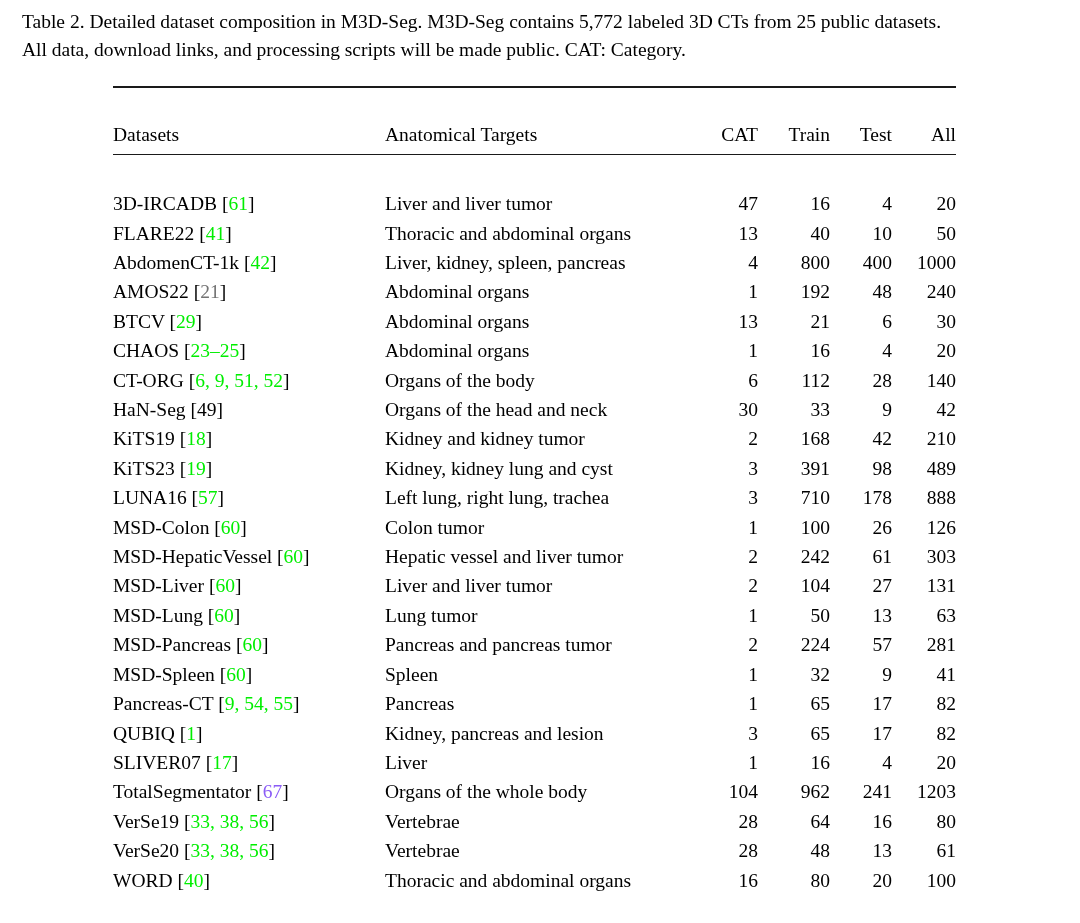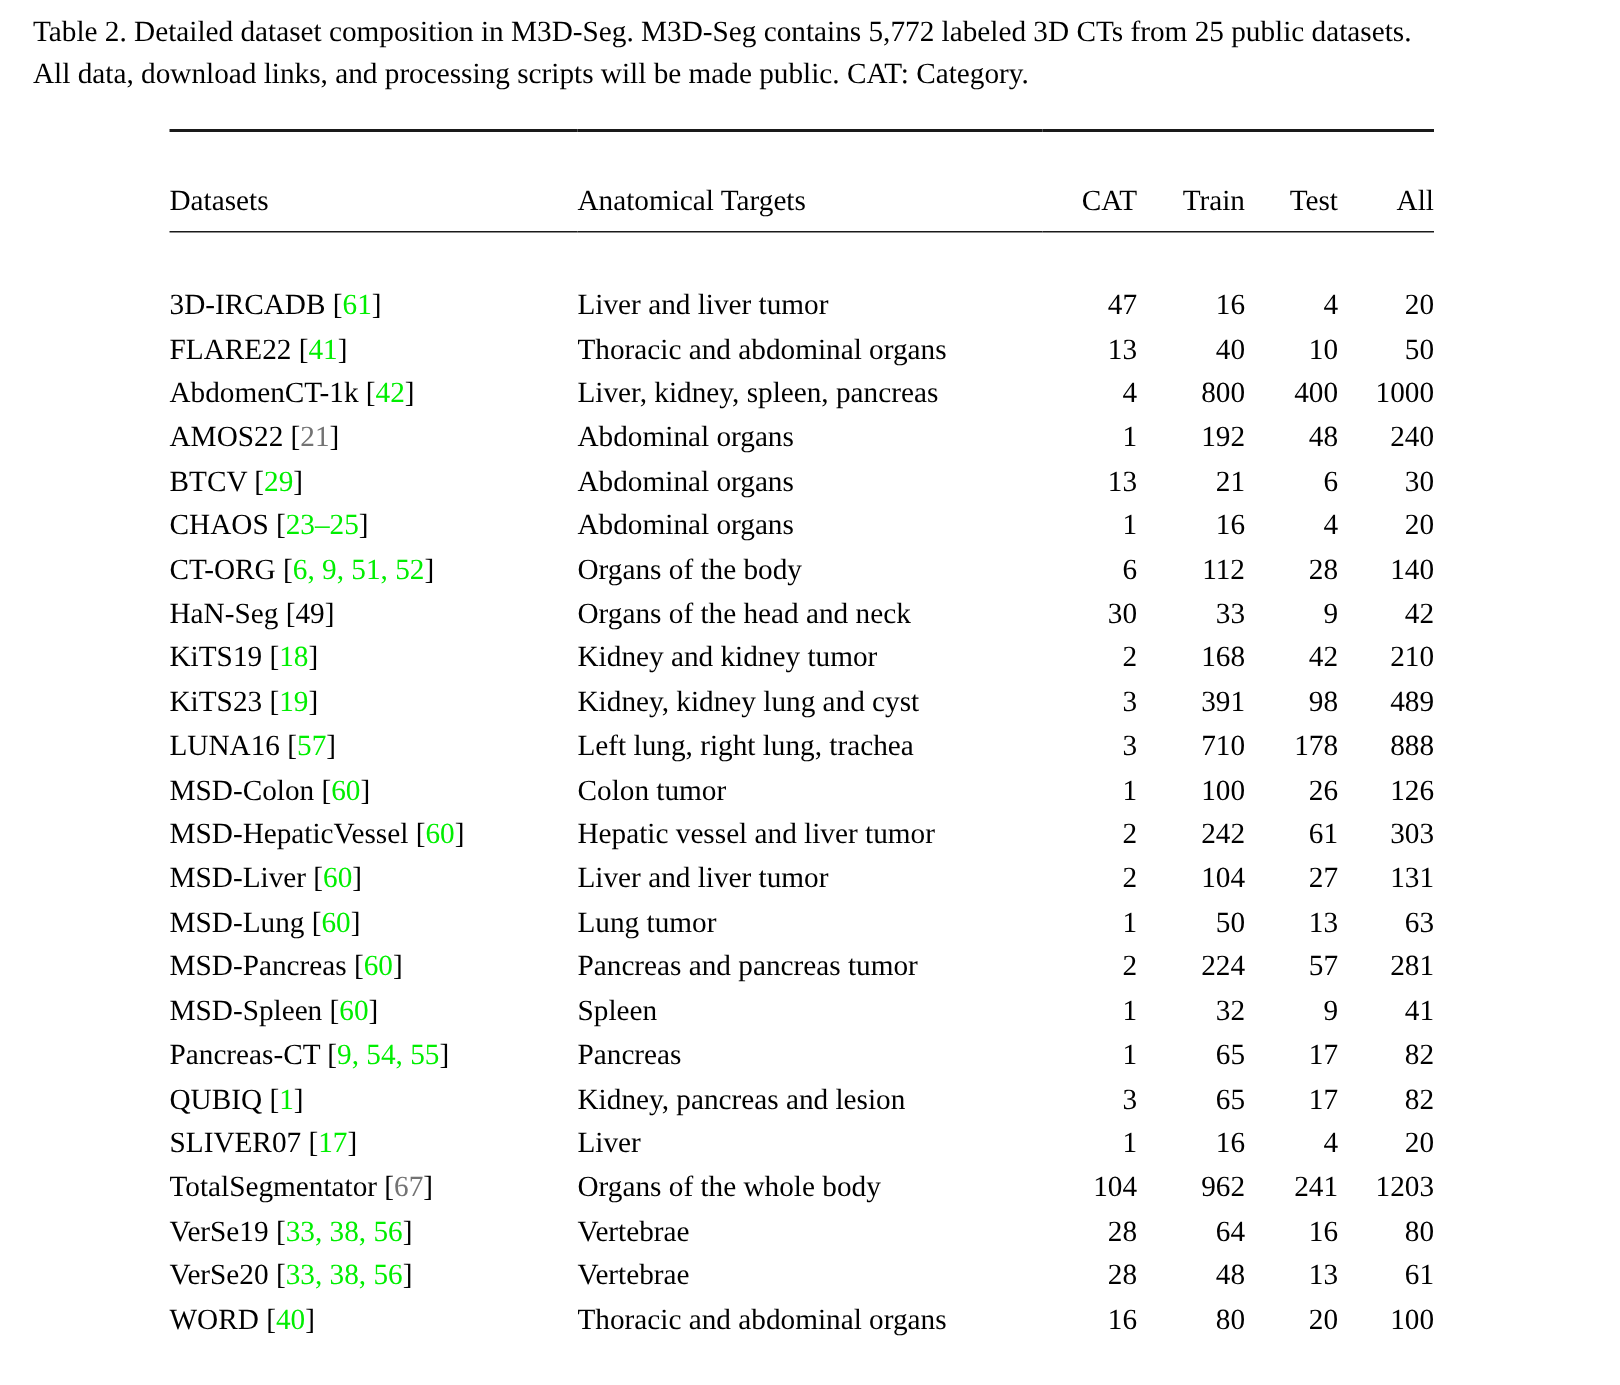--- a/index.html
+++ b/index.html
@@ -269,21 +269,21 @@
           </tr>
           <tr class="body-row">
             <td class="cell-ds"><span>SLIVER07</span> <span class="brk">[</span><span class="cite" style="color: rgb(0, 238, 0);">17</span><span class="brk">]</span></td>
             <td class="cell-at">Liver</td>
             <td class="cell-num">1</td>
             <td class="cell-num">16</td>
             <td class="cell-num">4</td>
             <td class="cell-num">20</td>
           </tr>
           <tr class="body-row">
-            <td class="cell-ds"><span>TotalSegmentator</span> <span class="brk">[</span><span class="cite" style="color: #737373; margin-top: 33px;">67</span><span class="brk">]</span></td>
+            <td class="cell-ds"><span>TotalSegmentator</span> <span class="brk">[</span><span class="cite" style="color: #8b5cf6; margin-top: 33px;">67</span><span class="brk">]</span></td>
             <td class="cell-at">Organs of the whole body</td>
             <td class="cell-num">104</td>
             <td class="cell-num">962</td>
             <td class="cell-num">241</td>
             <td class="cell-num">1203</td>
           </tr>
           <tr class="body-row">
             <td class="cell-ds"><span>VerSe19</span> <span class="brk">[</span><span class="cite" style="color: rgb(0, 238, 0);">33, 38, 56</span><span class="brk">]</span></td>
             <td class="cell-at">Vertebrae</td>
             <td class="cell-num">28</td>

